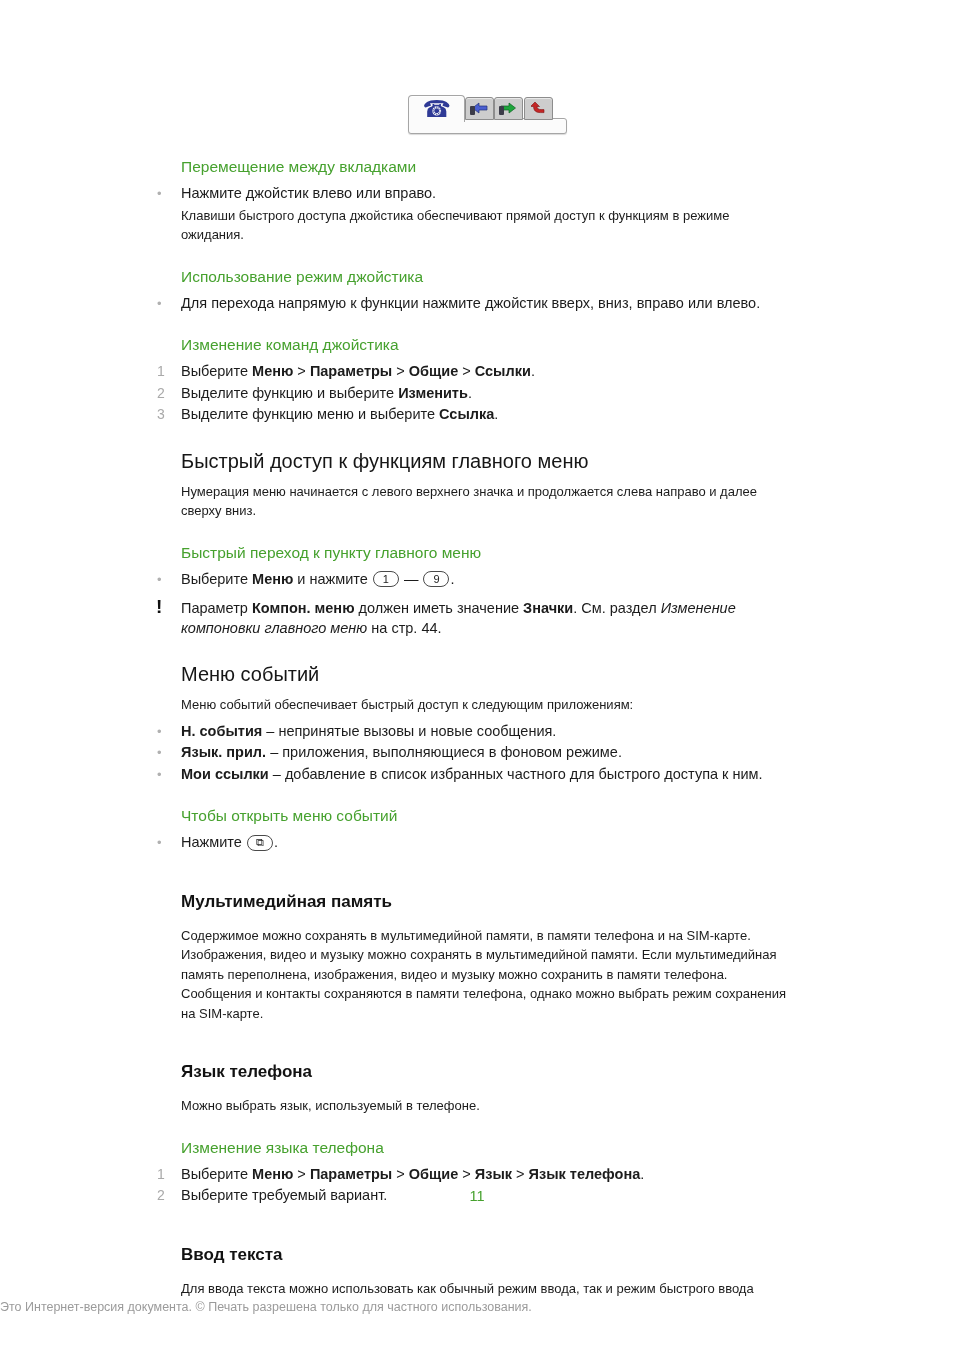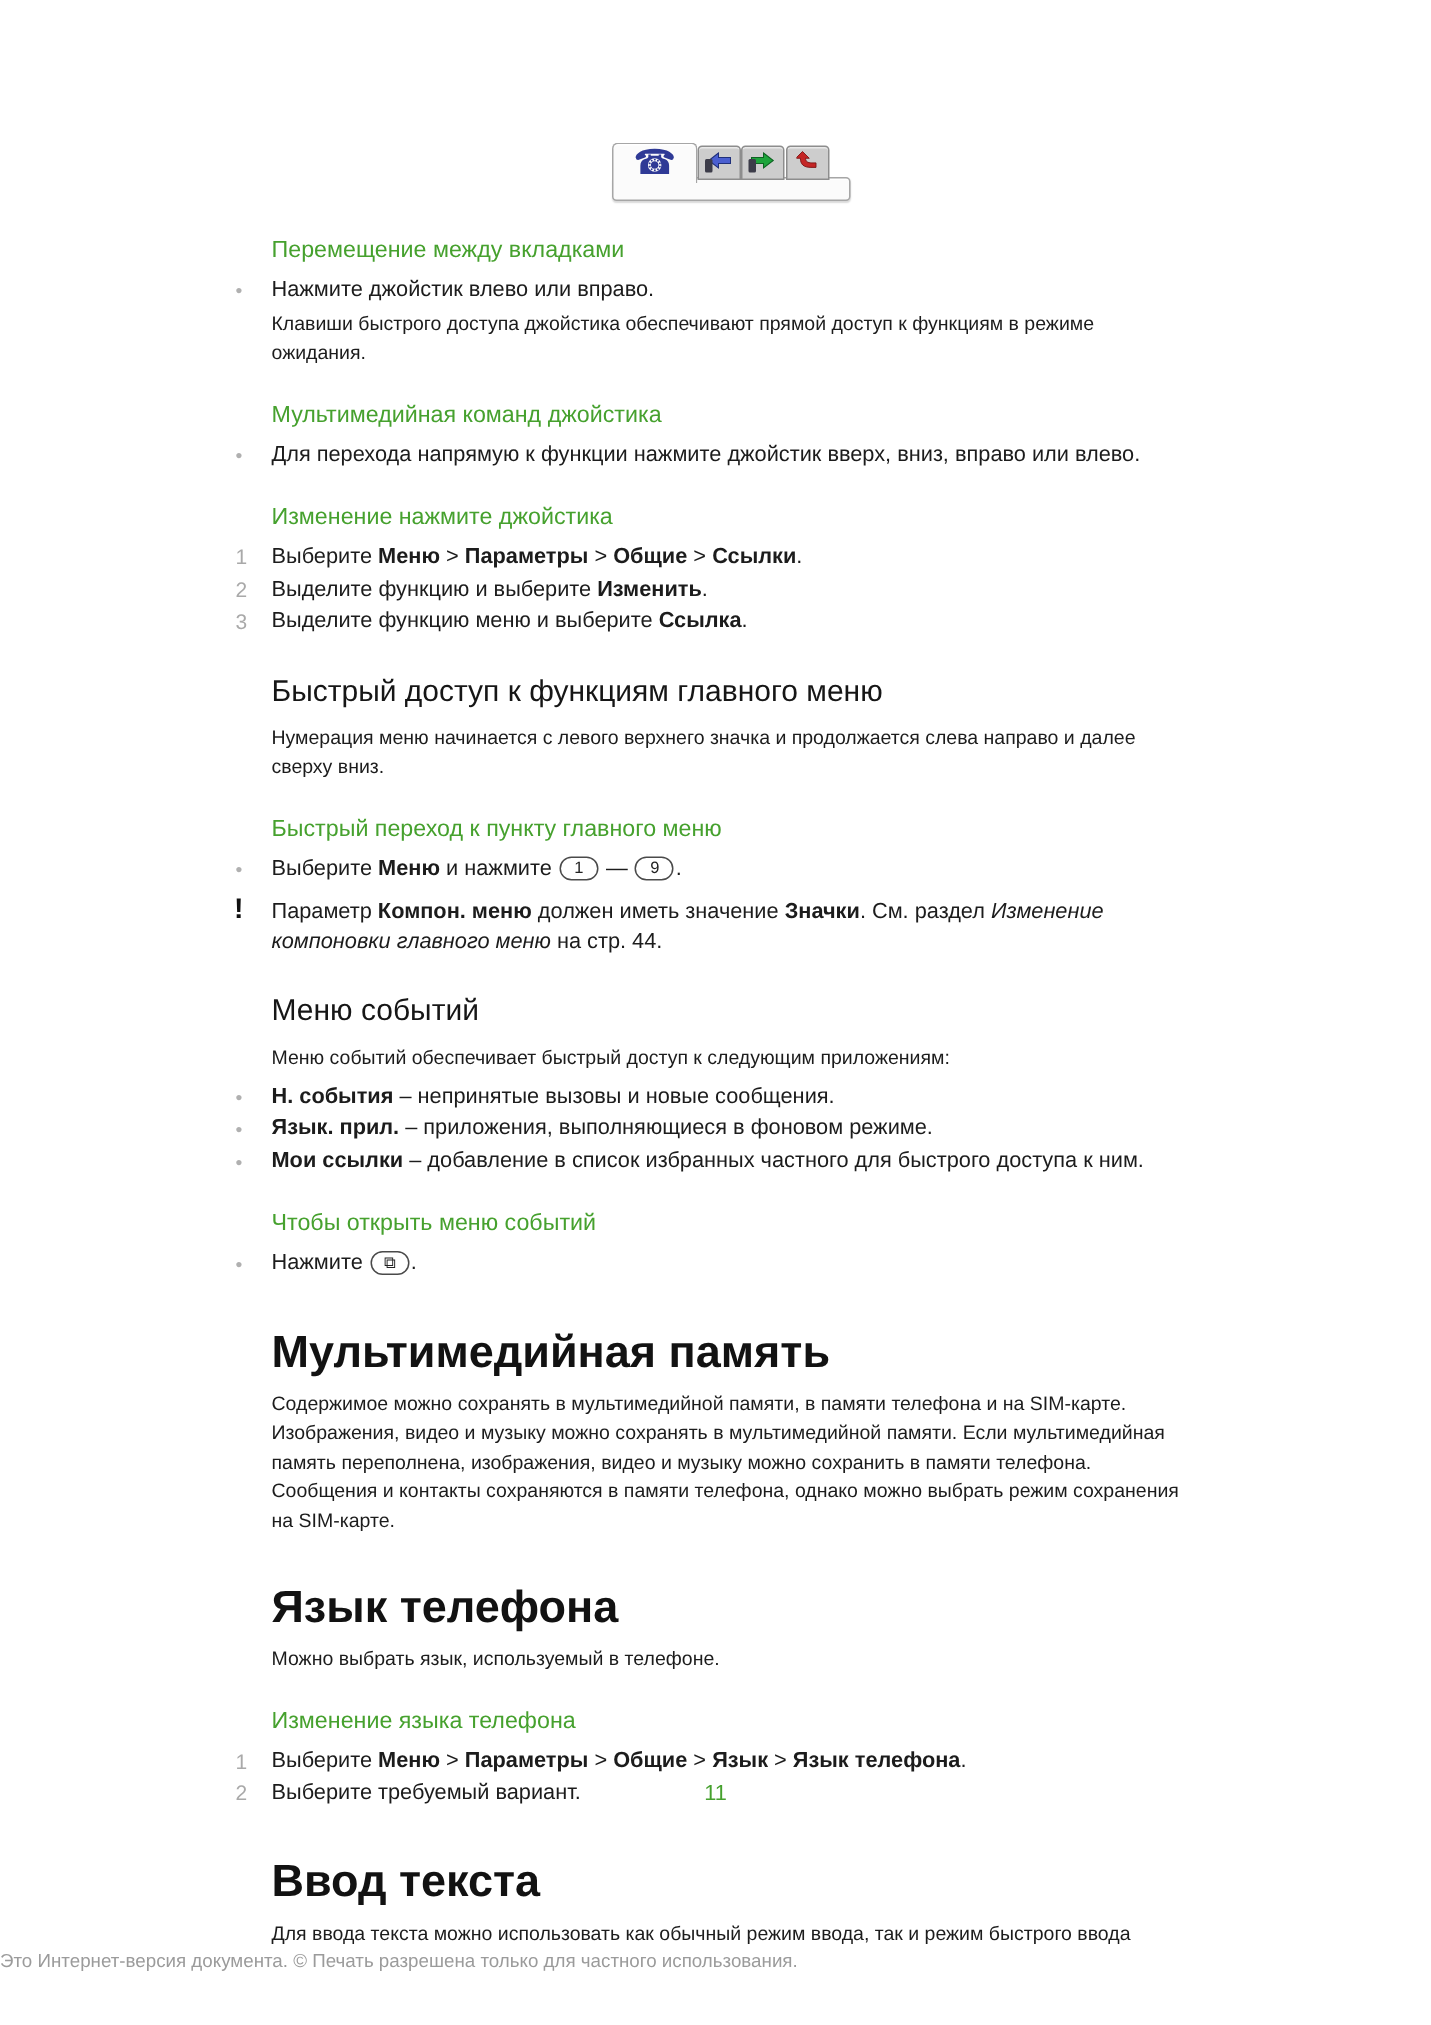--- a/index.html
+++ b/index.html
@@ -30,21 +30,21 @@
   .figure .t2 { left:57px; } .figure .t3 { left:86px; } .figure .t4 { left:116px; }
   .phone-glyph { font-family:"DejaVu Sans",sans-serif; font-size:23px; line-height:1; color:#2f3a96; }
   .mini-phone { position:absolute; left:4px; bottom:4px; width:5px; height:9px; background:#3c3c49; border-radius:1px; }
 
   
   .content { padding:157px 159px 0 181px; }
   h2,h3,h4,p,ul,ol { margin:0; padding:0; }
   h4.task { font-size:15.5px; line-height:20px; font-weight:400; color:#46a12e; margin:22px 0 7px; }
   h4.task.first { margin-top:0; }
   h3.sub   { font-size:20px; line-height:24px; font-weight:400; color:#161616; margin:24px 0 9px; }
-  h2.main  { font-size:30px; line-height:26px; font-weight:700; color:#121212; margin:36px 0 11px; }
+  h2.main  { font-size:17px; line-height:26px; font-weight:700; color:#121212; margin:36px 0 11px; }
   p.body   { font-size:13px; line-height:19.5px; margin:0 0 4px; }
   ul.list, ol.list { list-style:none; }
   .list li { position:relative; font-size:14.5px; line-height:19.5px; margin:0 0 2px; }
   .marker-bullet { position:absolute; left:-24px; top:0; font-size:13px; color:#b0b0b0; }
   .marker-num    { position:absolute; left:-24px; top:0; font-size:14px; color:#a9a9a9; }
   .note { position:relative; margin:10px 0 0; font-size:14.5px; line-height:19.5px; }
   .marker-bang { position:absolute; left:-25px; top:-2px; font-size:19px; font-weight:700; color:#111; }
   .b { font-weight:700; }
   .i { font-style:italic; }
 
@@ -106,29 +106,29 @@
     <h4 class="task first">Перемещение между вкладками</h4>
     <ul class="list">
       <li>
         <span class="marker-bullet">•</span>
         <span>Нажмите джойстик влево или вправо.</span>
       </li>
     </ul>
 
     <p class="body">Клавиши быстрого доступа джойстика обеспечивают прямой доступ к функциям в режиме ожидания.</p>
 
-    <h4 class="task">Мультимедийная команд джойстика</h4>
+    <h4 class="task">Использование режим джойстика</h4>
     <ul class="list">
       <li>
         <span class="marker-bullet">•</span>
         <span>Для перехода напрямую к функции нажмите джойстик вверх, вниз, вправо или влево.</span>
       </li>
     </ul>
 
-    <h4 class="task">Изменение нажмите джойстика</h4>
+    <h4 class="task">Изменение команд джойстика</h4>
     <ol class="list">
       <li>
         <span class="marker-num">1</span>
         <span><span>Выберите </span><span class="b">Меню</span><span> &gt; </span><span class="b">Параметры</span><span> &gt; </span><span class="b">Общие</span><span> &gt; </span><span class="b">Ссылки</span><span>.</span></span>
       </li>
       <li>
         <span class="marker-num">2</span>
         <span><span>Выделите функцию и выберите </span><span class="b">Изменить</span><span>.</span></span>
       </li>
       <li>

